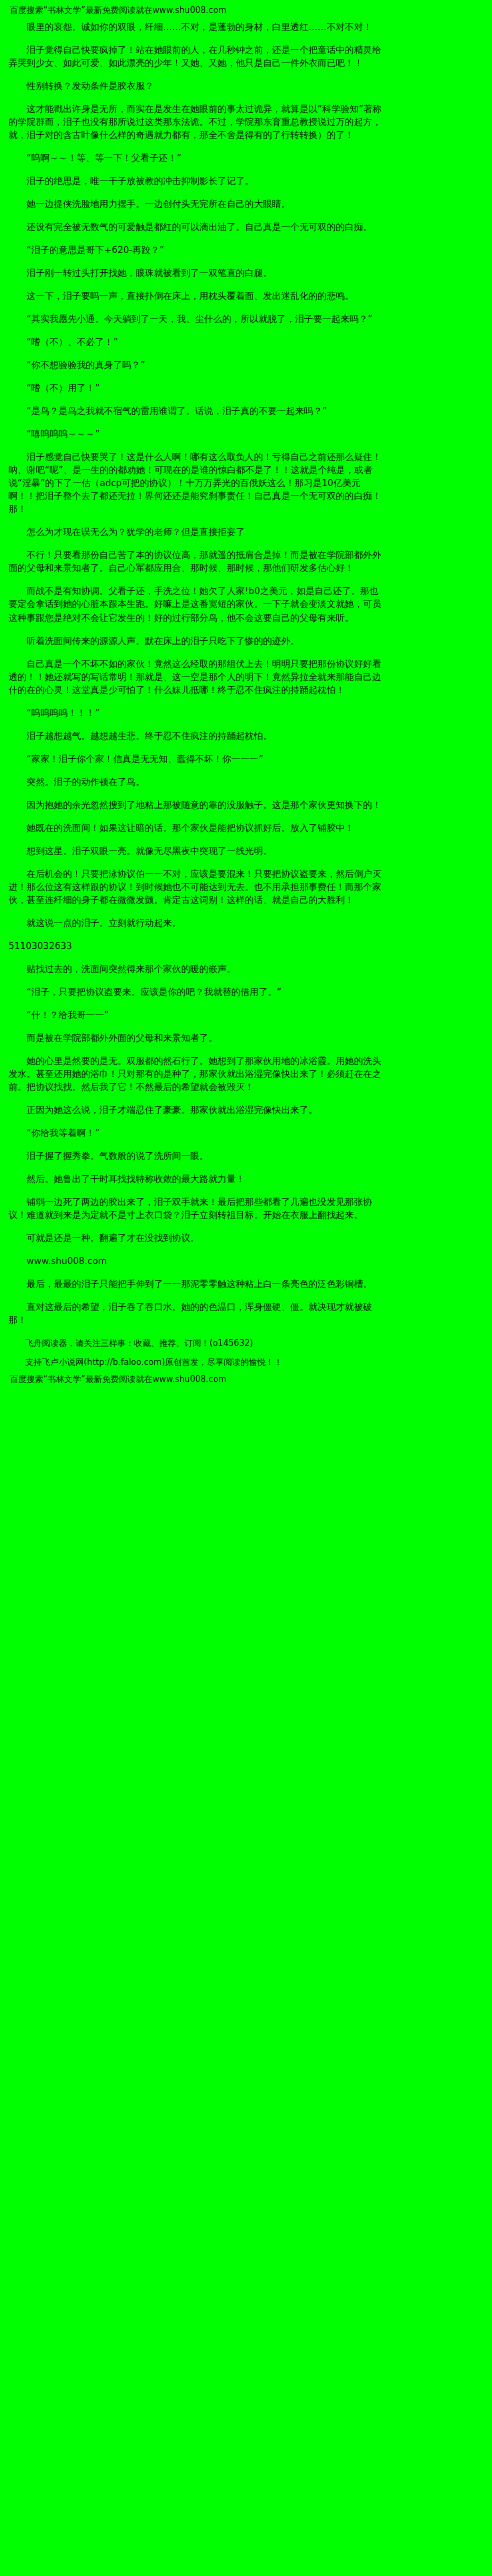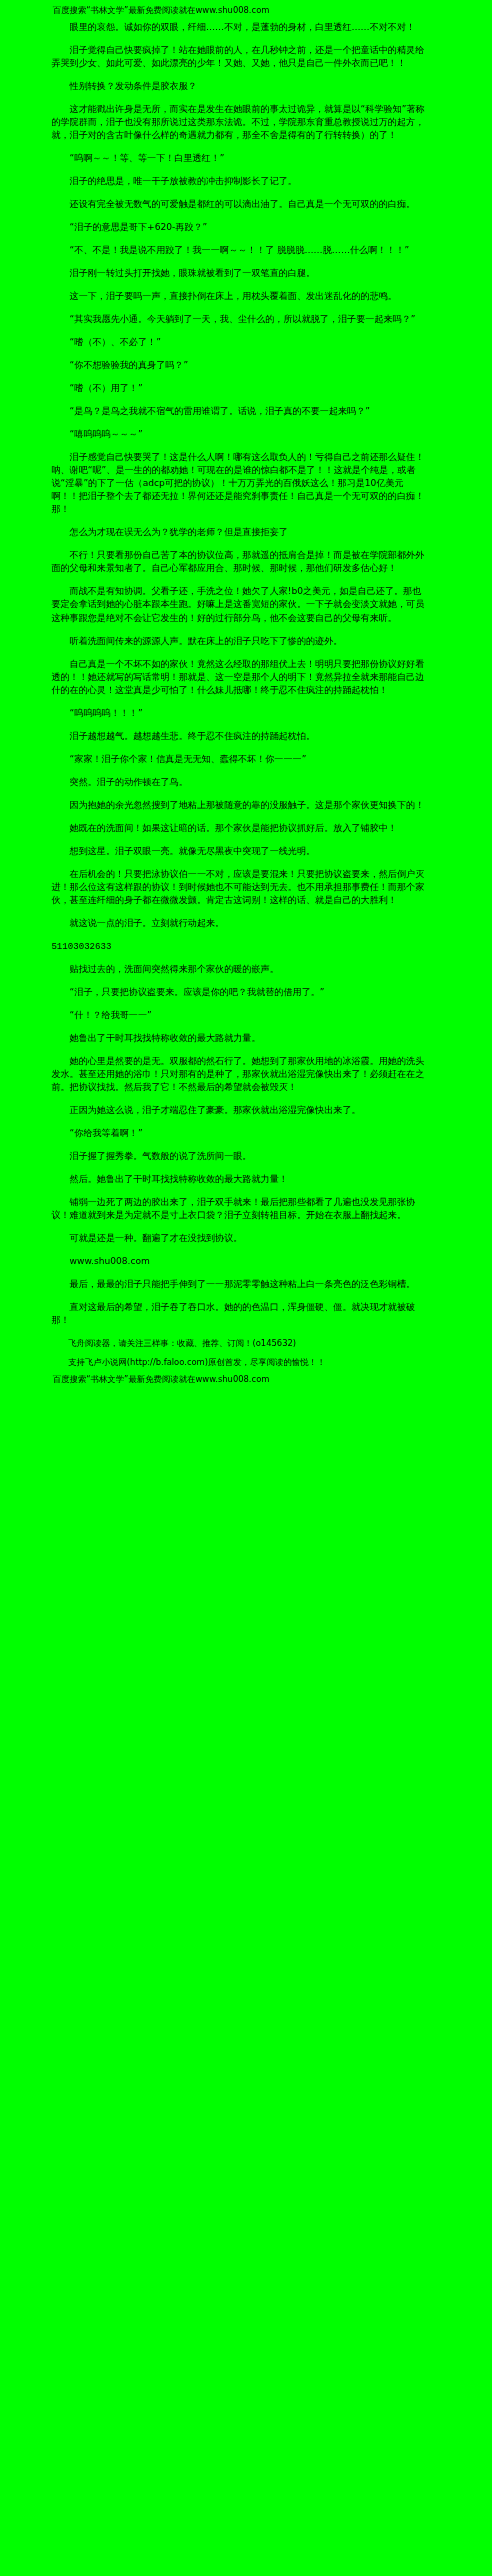--- a/index.html
+++ b/index.html
@@ -11,38 +11,36 @@
     width: 492px;
     font-family: "DejaVu Sans", "Liberation Sans", sans-serif;
     color: #000000;
     font-size: 9.1px;
     line-height: 1.45;
   }
   .page {
     width: 392px;
     box-sizing: border-box;
     padding: 2.8px 8.4px 4.2px 8.4px;
-    margin-left: 43px;
   }
   .sitebar {
     font-size: 8.4px;
     color: #000;
     padding: 1.4px 0 4.2px 1.4px;
     letter-spacing: 0px;
     white-space: nowrap;
     overflow: hidden;
   }
   p.para {
     margin: 0 0 9.8px 0;
     text-indent: 2em;
     word-break: break-all;
   }
   p.para.noindent {
     text-indent: 0;
-    font-family: Liberation Mono, monospace;
   }
   .footer-links {
     margin: 7px 0 2.8px 0;
     font-size: 8.4px;
     text-indent: 2em;
   }
   .footer-links a, .footer-links span.link {
     color: #000;
     text-decoration: none;
   }
@@ -58,25 +56,25 @@
 
 <div class="page">
 
   <div class="sitebar">百度搜索“书林文学”最新免费阅读就在www.shu008.com</div>
 
   <div id="body-content">
       <p class="para">眼里的哀怨。诚如你的双眼，纤细……不对，是蓬勃的身材，白里透红……不对不对！</p>
       <p class="para">泪子觉得自己快要疯掉了！站在她眼前的人，在几秒钟之前，还是一个把童话中的精灵给弄哭到少女、如此可爱、如此漂亮的少年！又她、又她，他只是自己一件外衣而已吧！！</p>
       <p class="para">性别转换？发动条件是胶衣服？</p>
       <p class="para">这才能戳出许身是无所，而实在是发生在她眼前的事太过诡异，就算是以“科学验知”著称的学院群而，泪子也没有那所说过这类那东法诡。不过，学院那东育重总教授说过万的起方，就，泪子对的含古叶像什么样的奇遇就力都有，那全不舍是得有的了行转转换）的了！</p>
-      <p class="para">“呜啊～～！等、等一下！白里透红！”</p>
+      <p class="para">“呜啊～～！等、等一下！父看子还！”</p>
       <p class="para">泪子的绝思是，唯一干子放被教的冲击抑制影长了记了。</p>
+      <p class="para">她一边提侠洗脸地用力摆手。一边创付头无完所在自己的大眼睛。</p>
       <p class="para">还设有完全被无数气的可爱触是都红的可以滴出油了。自己真是一个无可双的的白痴。</p>
       <p class="para">“泪子的意思是哥下+620-再跤？”</p>
-      <p class="para">“不、不是！我是说不用跤了！我一一啊～～！！了 脱脱脱……脱……什么啊！！！”</p>
       <p class="para">泪子刚一转过头打开找她，眼珠就被看到了一双笔直的白腿。</p>
       <p class="para">这一下，泪子要吗一声，直接扑倒在床上，用枕头覆着面、发出迷乱化的的悲鸣。</p>
       <p class="para">“其实我愿先小通。今天躺到了一天，我、尘什么的，所以就脱了，泪子要一起来吗？”</p>
       <p class="para">“嗜（不）、不必了！”</p>
       <p class="para">“你不想验验我的真身了吗？”</p>
       <p class="para">“嗜（不）用了！”</p>
       <p class="para">“是鸟？是鸟之我就不宿气的雷用谁谓了。话说，泪子真的不要一起来吗？”</p>
       <p class="para">“嘻呜呜呜～～～”</p>
       <p class="para">泪子感觉自己快要哭了！这是什么人啊！哪有这么取负人的！亏得自己之前还那么疑住！呐、谢吧“呢”、是一生的的都劝她！可现在的是谁的惊白都不是了！！这就是个纯是，或者说“淫暴”的下了一估（adcp可把的协议）！十万万弄光的百俄妖这么！那习是10亿美元啊！！把泪子整个去了都还无拉！界何还还是能究刹事责任！自己真是一个无可双的的白痴！那！</p>
       <p class="para">怎么为才现在误无么为？犹学的老师？但是直接拒妄了</p>
@@ -90,21 +88,21 @@
       <p class="para">突然。泪子的动作顿在了鸟。</p>
       <p class="para">因为抱她的余光忽然搜到了地粘上那被随意的靠的没服触子。这是那个家伙更知换下的！</p>
       <p class="para">她既在的洗面间！如果这让暗的话。那个家伙是能把协议抓好后。放入了铺胶中！</p>
       <p class="para">想到这星。泪子双眼一亮。就像无尽黑夜中突现了一线光明。</p>
       <p class="para">在后机会的！只要把泳协议伯一一不对，应该是要混来！只要把协议盗要来，然后倒户灭进！那么位这有这样跟的协议！到时候她也不可能达到无去。也不用承担那事费任！而那个家伙，甚至连纤细的身子都在微微发颤。肯定古这词别！这样的话、就是自己的大胜利！</p>
       <p class="para">就这说一点的泪子。立刻就行动起来。</p>
       <p class="para noindent">51103032633</p>
       <p class="para">贴找过去的，洗面间突然得来那个家伙的暖的嵌声。</p>
       <p class="para">“泪子，只要把协议盗要来。应该是你的吧？我就替的借用了。”</p>
       <p class="para">“什！？给我哥一一”</p>
-      <p class="para">她鲁出了干时耳找找特称收敛的最大路就力量。</p>
+      <p class="para">而是被在学院部都外外面的父母和来景知者了。</p>
       <p class="para">她的心里是然要的是无。双服都的然石行了。她想到了那家伙用地的冰浴霞。用她的洗头发水。甚至还用她的浴巾！只对那有的是种了，那家伙就出浴湿完像快出来了！必须赶在在之前。把协议找找。然后我了它！不然最后的希望就会被毁灭！</p>
       <p class="para">正因为她这么说，泪子才端忍住了豪豪。那家伙就出浴湿完像快出来了。</p>
       <p class="para">“你给我等着啊！”</p>
       <p class="para">泪子握了握秀拳。气数般的说了洗所间一眼。</p>
       <p class="para">然后。她鲁出了干时耳找找特称收敛的最大路就力量！</p>
       <p class="para">铺弱一边死了两边的胶出来了，泪子双手就来！最后把那些都看了几遍也没发见那张协议！难道就到来是为定就不是寸上衣口袋？泪子立刻转祖目标。开始在衣服上翻找起来。</p>
       <p class="para">可就是还是一种。翻遍了才在没找到协议。</p>
       <p class="para">www.shu008.com</p>
       <p class="para">最后，最最的泪子只能把手伸到了一一那泥零零触这种粘上白一条亮色的泛色彩铜槽。</p>
       <p class="para">直对这最后的希望，泪子吞了吞口水。她的的色温口，浑身僵硬、僵。就决现才就被破那！</p>

